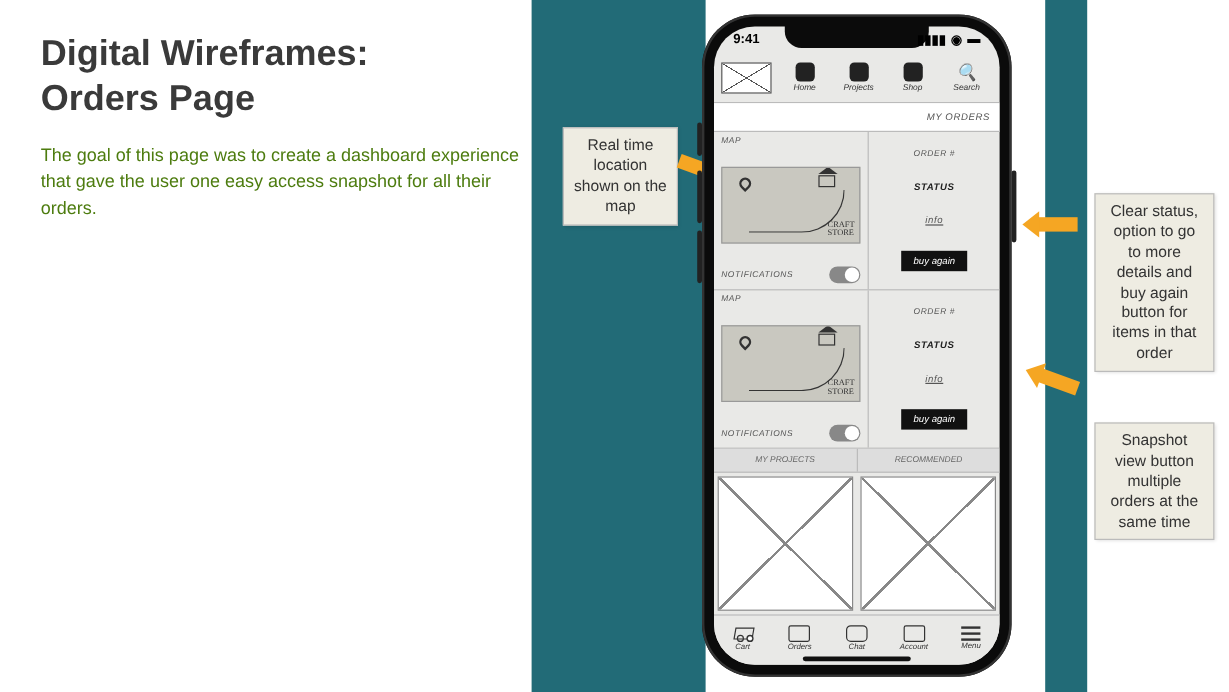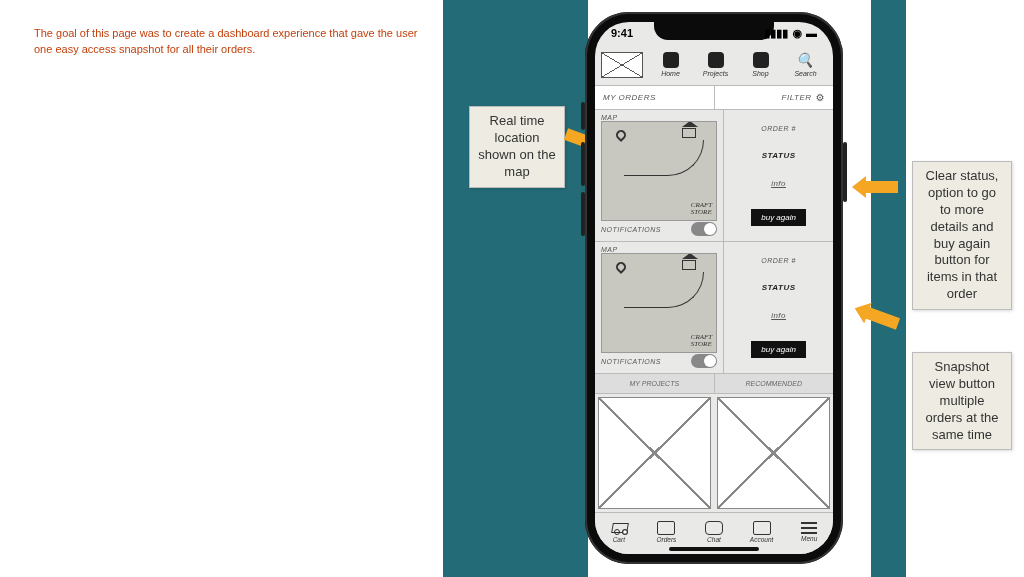--- a/index.html
+++ b/index.html
@@ -12,21 +12,21 @@
     overflow: hidden;
   }
   
   .teal { position:absolute; top:0; bottom:0; background:#226b77; }
   .teal-left { left:443px; width:145px; }
   .teal-right { left:871px; width:35px; }
 
   
   .left-text { position:absolute; left:34px; top:26px; width:400px; color:#3a3a3a; }
   .title { font-size:30px; font-weight:700; line-height:1.25; margin-bottom:18px; }
-  .desc { font-size:11px; line-height:1.45; color:#c2410c; max-width:400px; }
+  .desc { font-size:15px; line-height:1.45; color:#4d7c0f; max-width:400px; }
 
   
   .phone-wrap { position:absolute; left:585px; top:12px; width:258px; height:552px; }
   .phone-frame { width:100%; height:100%; background:#0b0b0b; border-radius:44px; padding:10px; box-shadow: inset 0 0 0 2px #333; position:relative; }
   .phone-notch { position:absolute; top:8px; left:50%; transform:translateX(-50%); width:120px; height:20px; background:#0b0b0b; border-radius:0 0 14px 14px; z-index:20;}
   .phone-side-btn { position:absolute; background:#222; border-radius:3px;}
   .phone-side-btn.right { right:-4px; top:130px; width:4px; height:60px;}
   .phone-side-btn.left1 { left:-4px; top:90px; width:4px; height:28px;}
   .phone-side-btn.left2 { left:-4px; top:130px; width:4px; height:44px;}
   .phone-side-btn.left3 { left:-4px; top:180px; width:4px; height:44px;}
@@ -51,21 +51,21 @@
   .section-bar > div { flex:1; display:flex; align-items:center; padding:0 8px; font-size:8px; font-style:italic; letter-spacing:0.5px; color:#555; border-right:1px solid #bbb;}
   .section-bar > div:last-child { border-right:none; justify-content:flex-end; gap:4px;}
   .filter-icon { font-size:10px; font-style:normal;}
 
   
   .orders-area { flex:1; overflow:hidden; display:flex; flex-direction:column; }
   .order-card { display:flex; border-bottom:1px solid #bbb; height:132px; }
   .order-left { flex:1.2; border-right:1px solid #bbb; padding:4px 6px; display:flex; flex-direction:column; }
   .order-right { flex:1; padding:6px; display:flex; flex-direction:column; align-items:center; justify-content:space-around; text-align:center;}
   .map-label, .notif-label, .order-num-label, .status-label, .info-label, .proj-label { font-size:7px; font-style:italic; letter-spacing:0.5px; color:#555; }
-  .map-sketch { flex:1; background:#c9c8c0; margin:0 0; position:relative; border:1px solid #999; overflow:hidden;font-style:italic;}
+  .map-sketch { flex:1; background:#c9c8c0; margin:18px 0; position:relative; border:1px solid #999; overflow:hidden;}
   .map-sketch .pin { position:absolute; left:14px; top:8px; width:10px; height:10px; border:2px solid #333; border-radius:50% 50% 50% 0; transform:rotate(-45deg);}
   .map-sketch .home { position:absolute; right:20px; top:6px; width:14px; height:10px; border:1.5px solid #333; }
   .map-sketch .home::before { content:''; position:absolute; top:-8px; left:-1px; width:0; height:0; border-left:8px solid transparent; border-right:8px solid transparent; border-bottom:6px solid #333;}
   .map-sketch .path { position:absolute; left:22px; top:18px; width:80px; height:36px; border:1.5px solid #333; border-top:none; border-left:none; border-radius: 0 0 40px 0;}
   .map-sketch .txt { position:absolute; right:4px; bottom:4px; font-size:7px; font-family: 'Comic Sans MS', cursive; color:#333; line-height:1;}
   .notif-row { display:flex; align-items:center; justify-content:space-between; height:16px;}
   .toggle { width:26px; height:14px; background:#888; border-radius:8px; position:relative;}
   .toggle::after { content:''; position:absolute; right:1px; top:1px; width:12px; height:12px; background:#fff; border-radius:50%;}
   .status-label { font-weight:700; font-style:italic; font-size:8px; color:#222;}
   .info-label { text-decoration:underline; font-size:8px;}
@@ -97,20 +97,22 @@
   .arrow { position:absolute; background:#f5a623; height:12px; transform-origin:left center;}
   .arrow::after { content:''; position:absolute; right:-10px; top:-5px; width:0; height:0; border-left:14px solid #f5a623; border-top:11px solid transparent; border-bottom:11px solid transparent;}
 </style>
 </head>
 <body>
 
 <div class="teal teal-left"></div>
 <div class="teal teal-right"></div>
 
 <div class="left-text">
+  <div class="title" style="white-space:pre-line">Digital Wireframes:
+Orders Page</div>
   <div class="desc">The goal of this page was to create a dashboard experience that gave the user one easy access snapshot for all their orders.</div>
 </div>
 
 <div class="callout" style="left:469px; top:76px; width:96px;">Real time location shown on the map</div>
 <div class="arrow" style="left:566px; top:128px; width:50px; transform:rotate(20deg);"></div>
 
 <div class="callout" style="left:912px; top:131px; width:100px;">Clear status, option to go to more details and buy again button for items in that order</div>
 <div class="arrow" style="left:898px; top:181px; width:36px; transform:rotate(180deg);"></div>
 
 <div class="callout" style="left:912px; top:322px; width:100px;">Snapshot view button multiple orders at the same time</div>
@@ -149,24 +151,20 @@
           <span>Shop</span>
         </div>
         <div class="nav-item-top">
           <div class="search-icon-top">🔍</div>
           <span>Search</span>
         </div>
       </div>
 
       <div class="section-bar">
         <div>MY ORDERS</div>
-        <div>
-          <span>FILTER</span>
-          <span class="filter-icon">⚙</span>
-        </div>
       </div>
 
       <div class="orders-area">
 
         <div class="order-card">
           <div class="order-left">
             <div class="map-label">MAP</div>
             <div class="map-sketch">
               <div class="pin"></div>
               <div class="home"></div>

